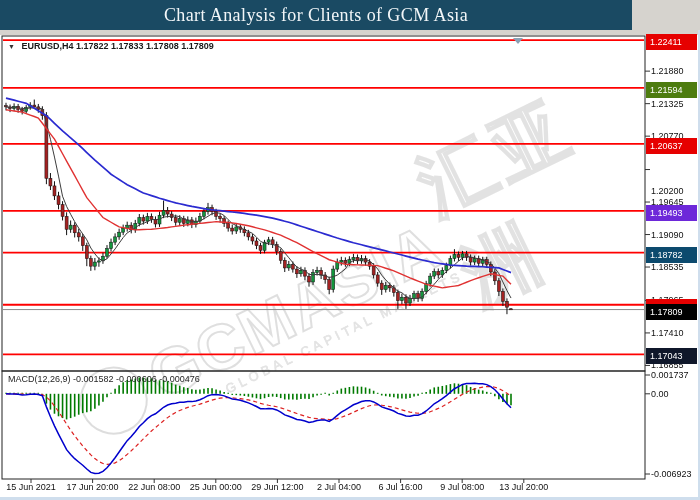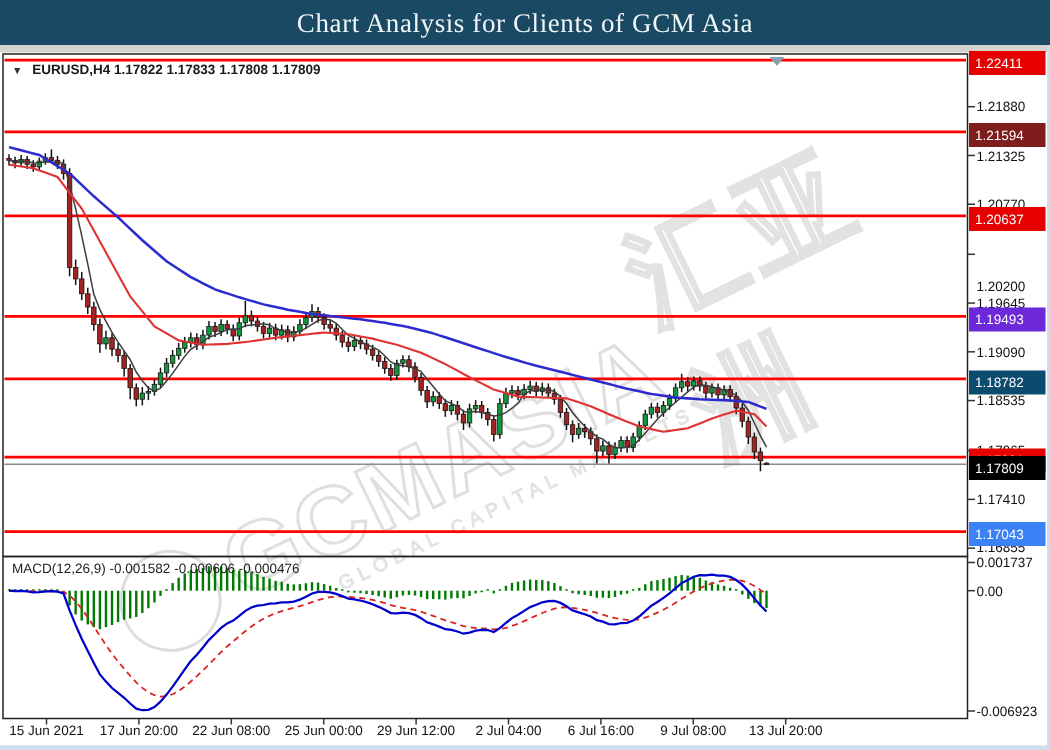--- a/index.html
+++ b/index.html
@@ -1,17 +1,17 @@
 <!DOCTYPE html>
 <html><head>
 <meta charset="utf-8">
 <style>
   html,body{margin:0;padding:0;}
   body{width:700px;height:500px;background:#d6d3ce;font-family:"Liberation Sans",sans-serif;position:relative;overflow:hidden;}
-  .titlebar{position:absolute;left:0;top:0;width:700px;height:30px;background:#1a4a63;color:#f2f6f8;
+  .titlebar{position:absolute;left:0;top:0;width:632px;height:30px;background:#1a4a63;color:#f2f6f8;
             display:flex;align-items:center;justify-content:center;
             font-family:"Liberation Serif","DejaVu Serif",serif;font-size:18px;letter-spacing:.4px;}
   .chart-window{position:absolute;left:0;top:35px;width:698px;height:462px;background:#ffffff;}
   .bottom-strip{position:absolute;left:0;top:497px;width:700px;height:3px;background:#cfdeed;}
   .right-strip{position:absolute;left:698px;top:30px;width:2px;height:470px;background:#cfdeed;}
   .watermark{position:absolute;left:40px;top:60px;width:640px;height:360px;pointer-events:none;
              transform:rotate(-26deg);transform-origin:50% 60%;opacity:.55;}
   .wm-row{display:flex;align-items:center;gap:10px;margin-top:120px;margin-left:10px;}
   .wm-circle{width:64px;height:64px;border:2px solid #c3c3c3;border-radius:50%;flex:0 0 auto;}
   .wm-brand{font-size:64px;font-weight:bold;color:transparent;-webkit-text-stroke:2px #c6c6c6;
@@ -511,26 +511,26 @@
     <div class="plabel" style="top: 98.6442px;">1.21325</div>
     <div class="plabel" style="top: 131.149px;">1.20770</div>
     <div class="plabel" style="top: 164.531px; margin-top: 21px;">1.20200</div>
     <div class="plabel" style="top: 197.036px;">1.19645</div>
     <div class="plabel" style="top: 229.54px;">1.19090</div>
     <div class="plabel" style="top: 262.045px;">1.18535</div>
     <div class="plabel" style="top: 295.427px;">1.17965</div>
     <div class="plabel" style="top: 327.932px;">1.17410</div>
     <div class="plabel" style="top: 360.436px;">1.16855</div>
     <div class="pbox" style="top: 34.0411px; background: rgb(230, 0, 0);">1.22411</div>
-    <div class="pbox" style="top: 81.8899px; background: #7f1d1d;">1.21594</div>
+    <div class="pbox" style="top: 81.8899px; background: #4d7c0f;">1.21594</div>
     <div class="pbox" style="top: 137.938px; background: rgb(230, 0, 0);">1.20637</div>
     <div class="pbox" style="top: 204.938px; background: #6d28d9;">1.19493</div>
     <div class="pbox" style="top: 246.579px; background: #0c4a6e;">1.18782</div>
     <div class="pbox" style="top: 298.761px; background: rgb(230, 0, 0);">1.17891</div>
-    <div class="pbox" style="top: 348.426px; background: #3b82f6;">1.17043</div>
+    <div class="pbox" style="top: 348.426px; background: #0f172a;">1.17043</div>
     <div class="pbox" style="top: 303.564px; background: rgb(0, 0, 0);">1.17809</div>
   </div>
 <div id="macd-labels">
     <div class="plabel" style="top: 370px;">0.001737</div>
     <div class="plabel" style="top: 388.8px;">0.00</div>
     <div class="plabel" style="top: 469px;">-0.006923</div>
   </div>
 <div id="time-labels">
     <div class="xlabel" style="left: 31px;">15 Jun 2021</div>
     <div class="xlabel" style="left: 92.6px;">17 Jun 20:00</div>

